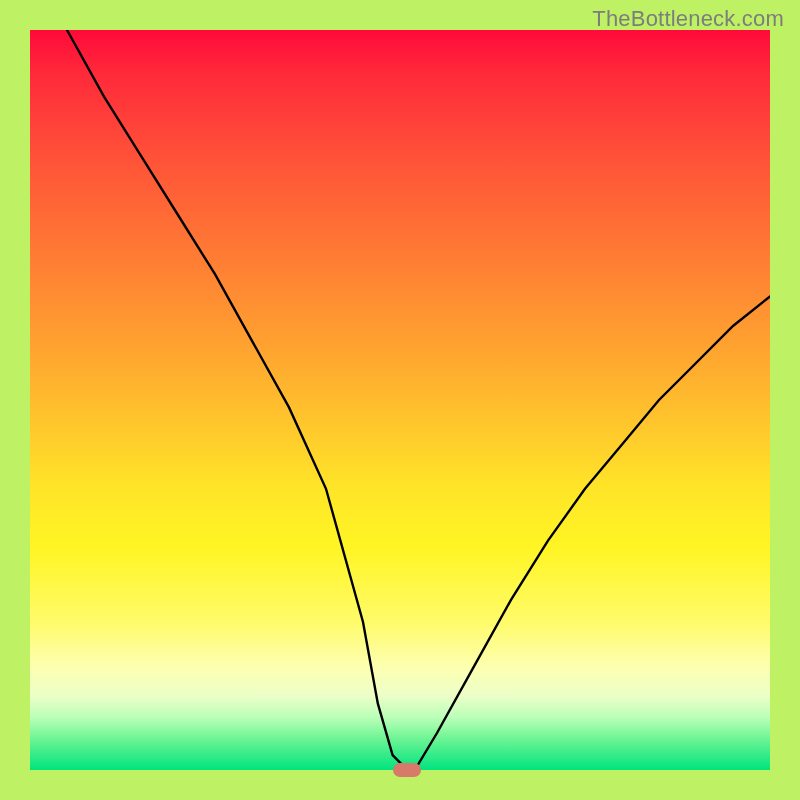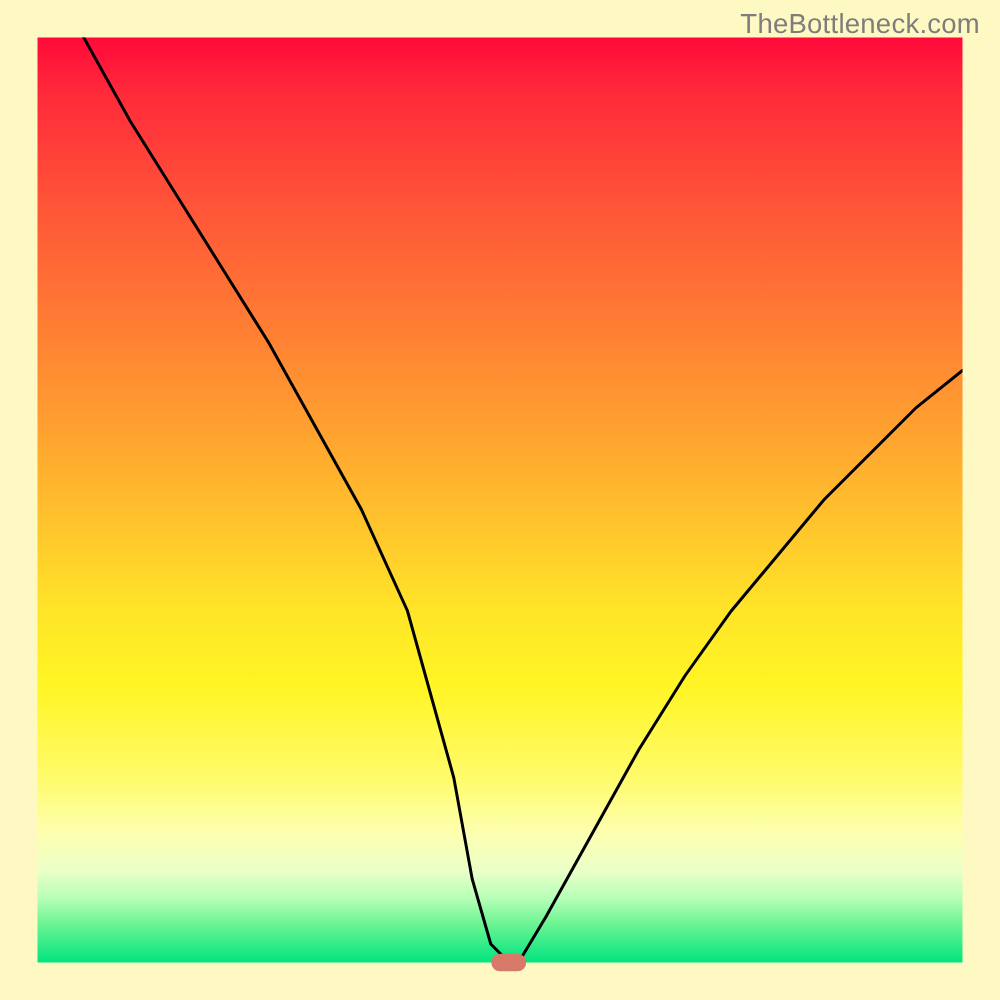--- a/index.html
+++ b/index.html
@@ -10,21 +10,21 @@
     background: #000000;
     overflow: hidden;
     font-family: Arial, Helvetica, sans-serif;
   }
   .frame {
     position: absolute;
     left: 0;
     top: 0;
     width: 800px;
     height: 800px;
-    background: #fef9c3;
+    background: #bef264;
   }
   .plot {
     position: absolute;
     left: 30px;
     top: 30px;
     width: 740px;
     height: 740px;
   }
   .gradient {
     position: absolute;

